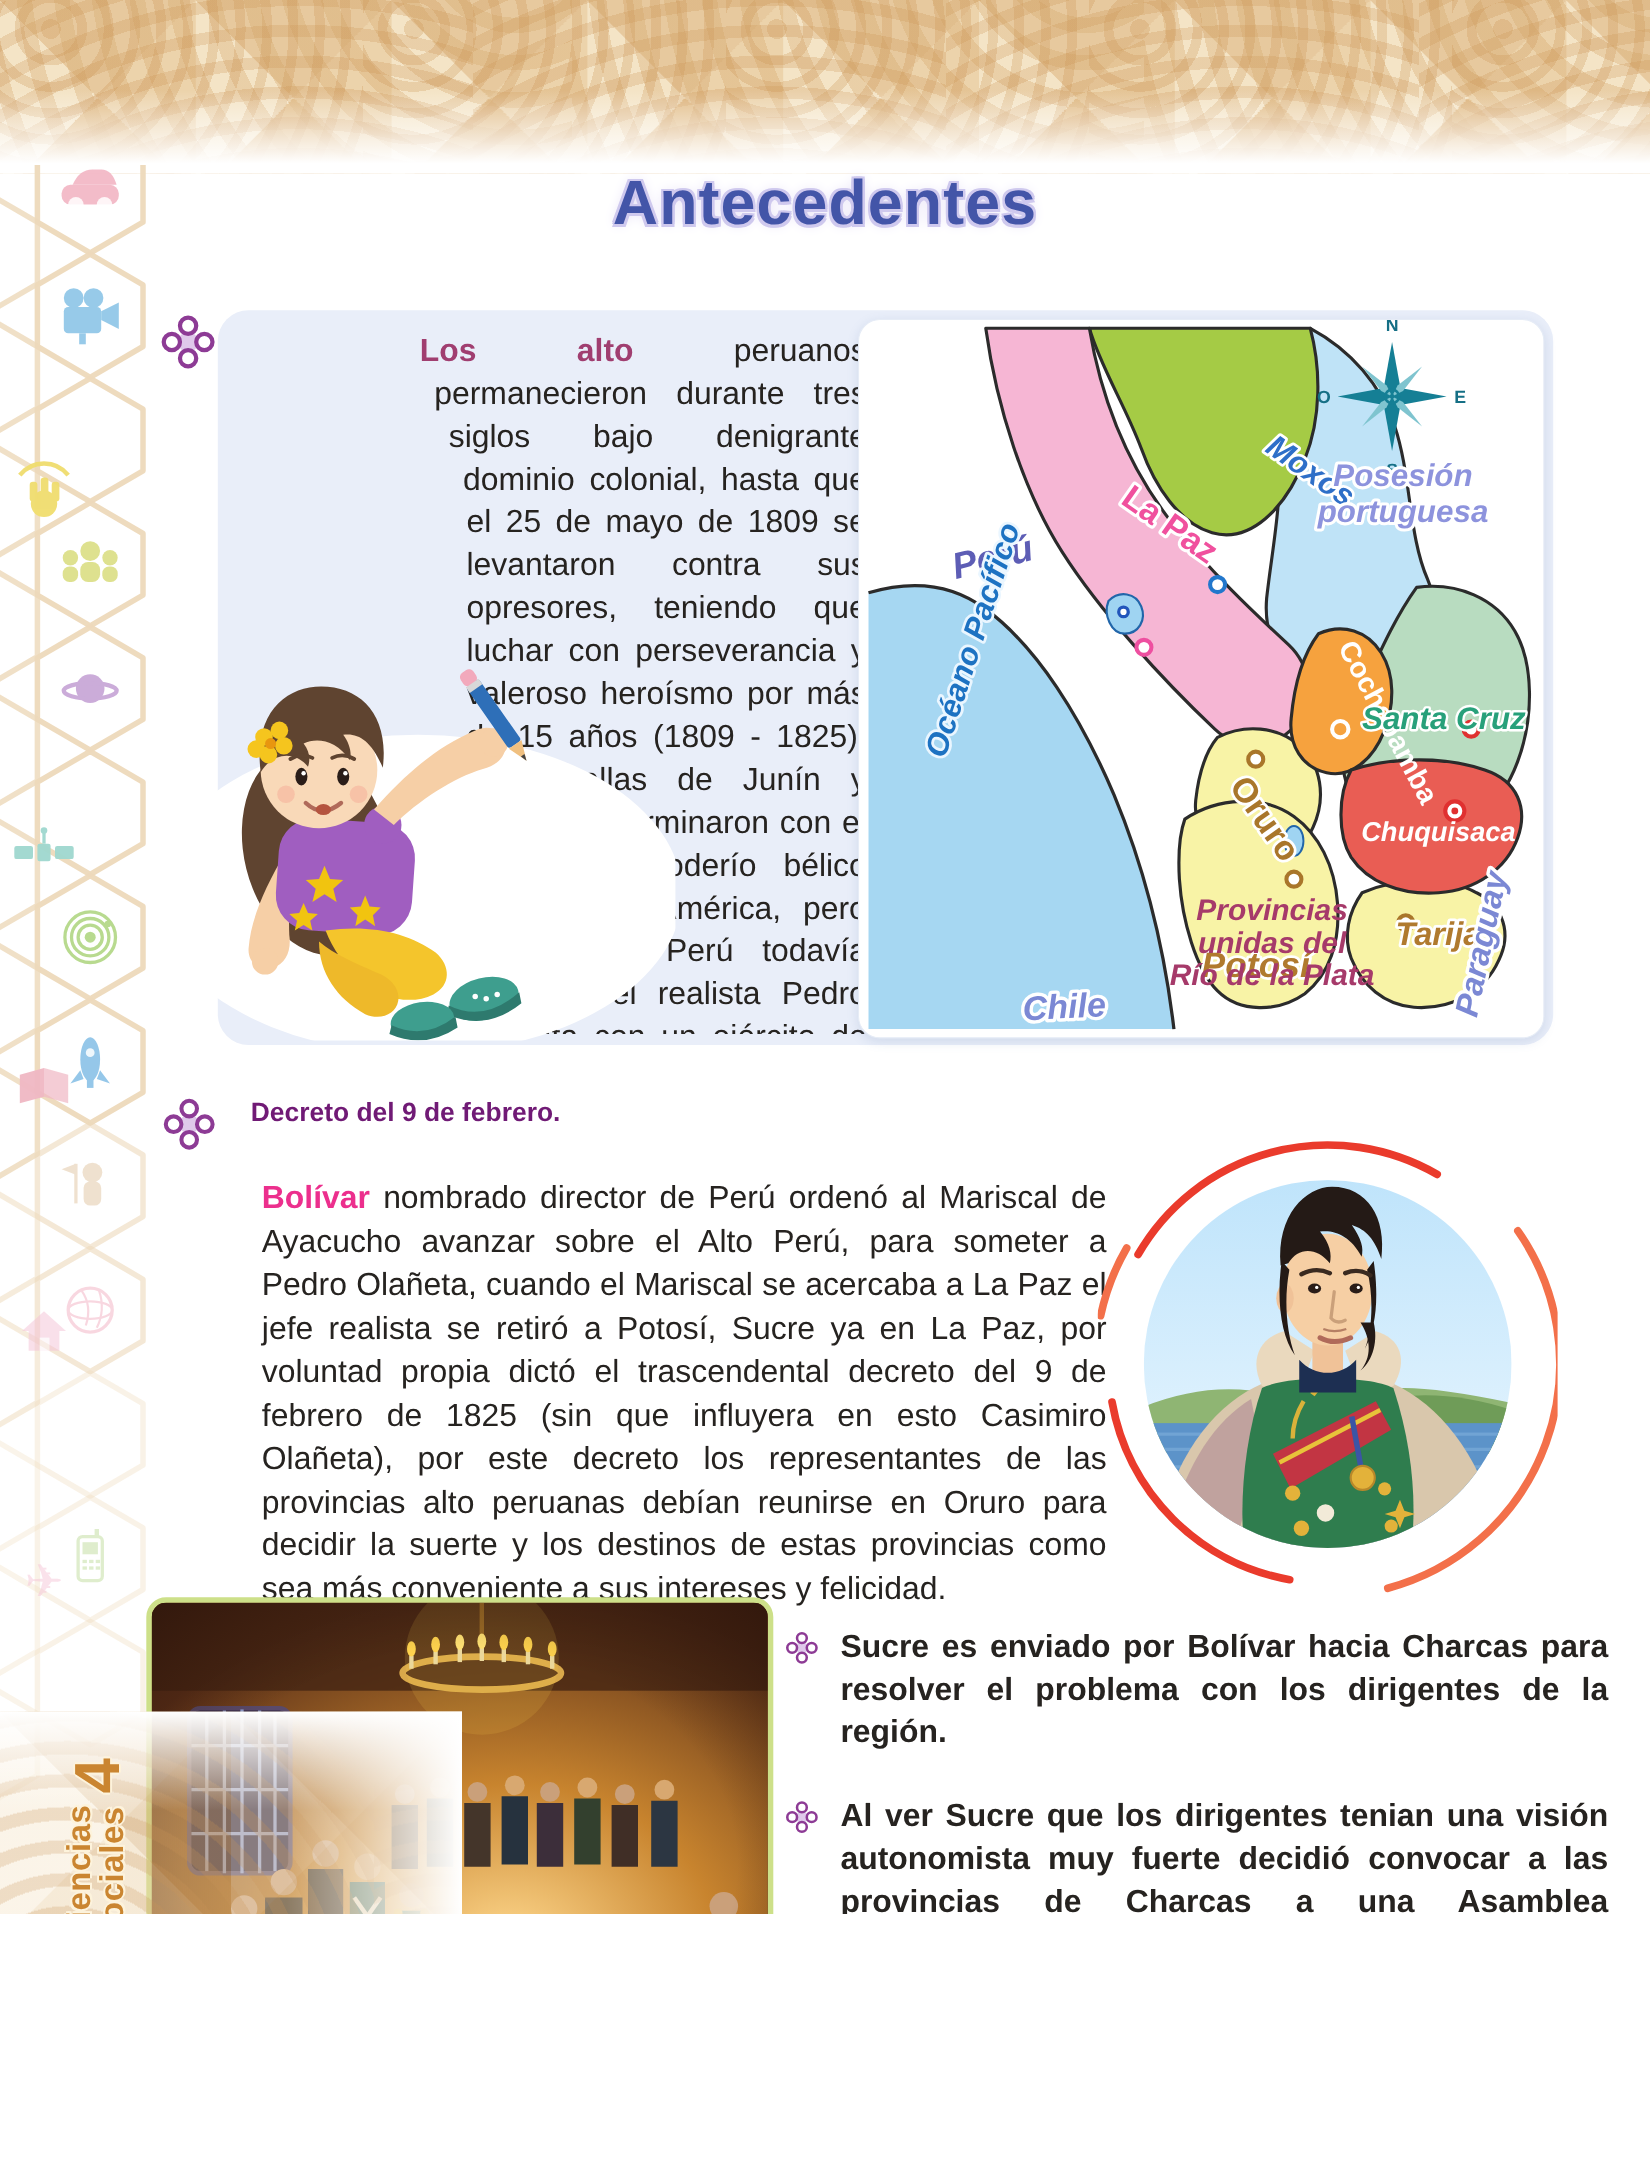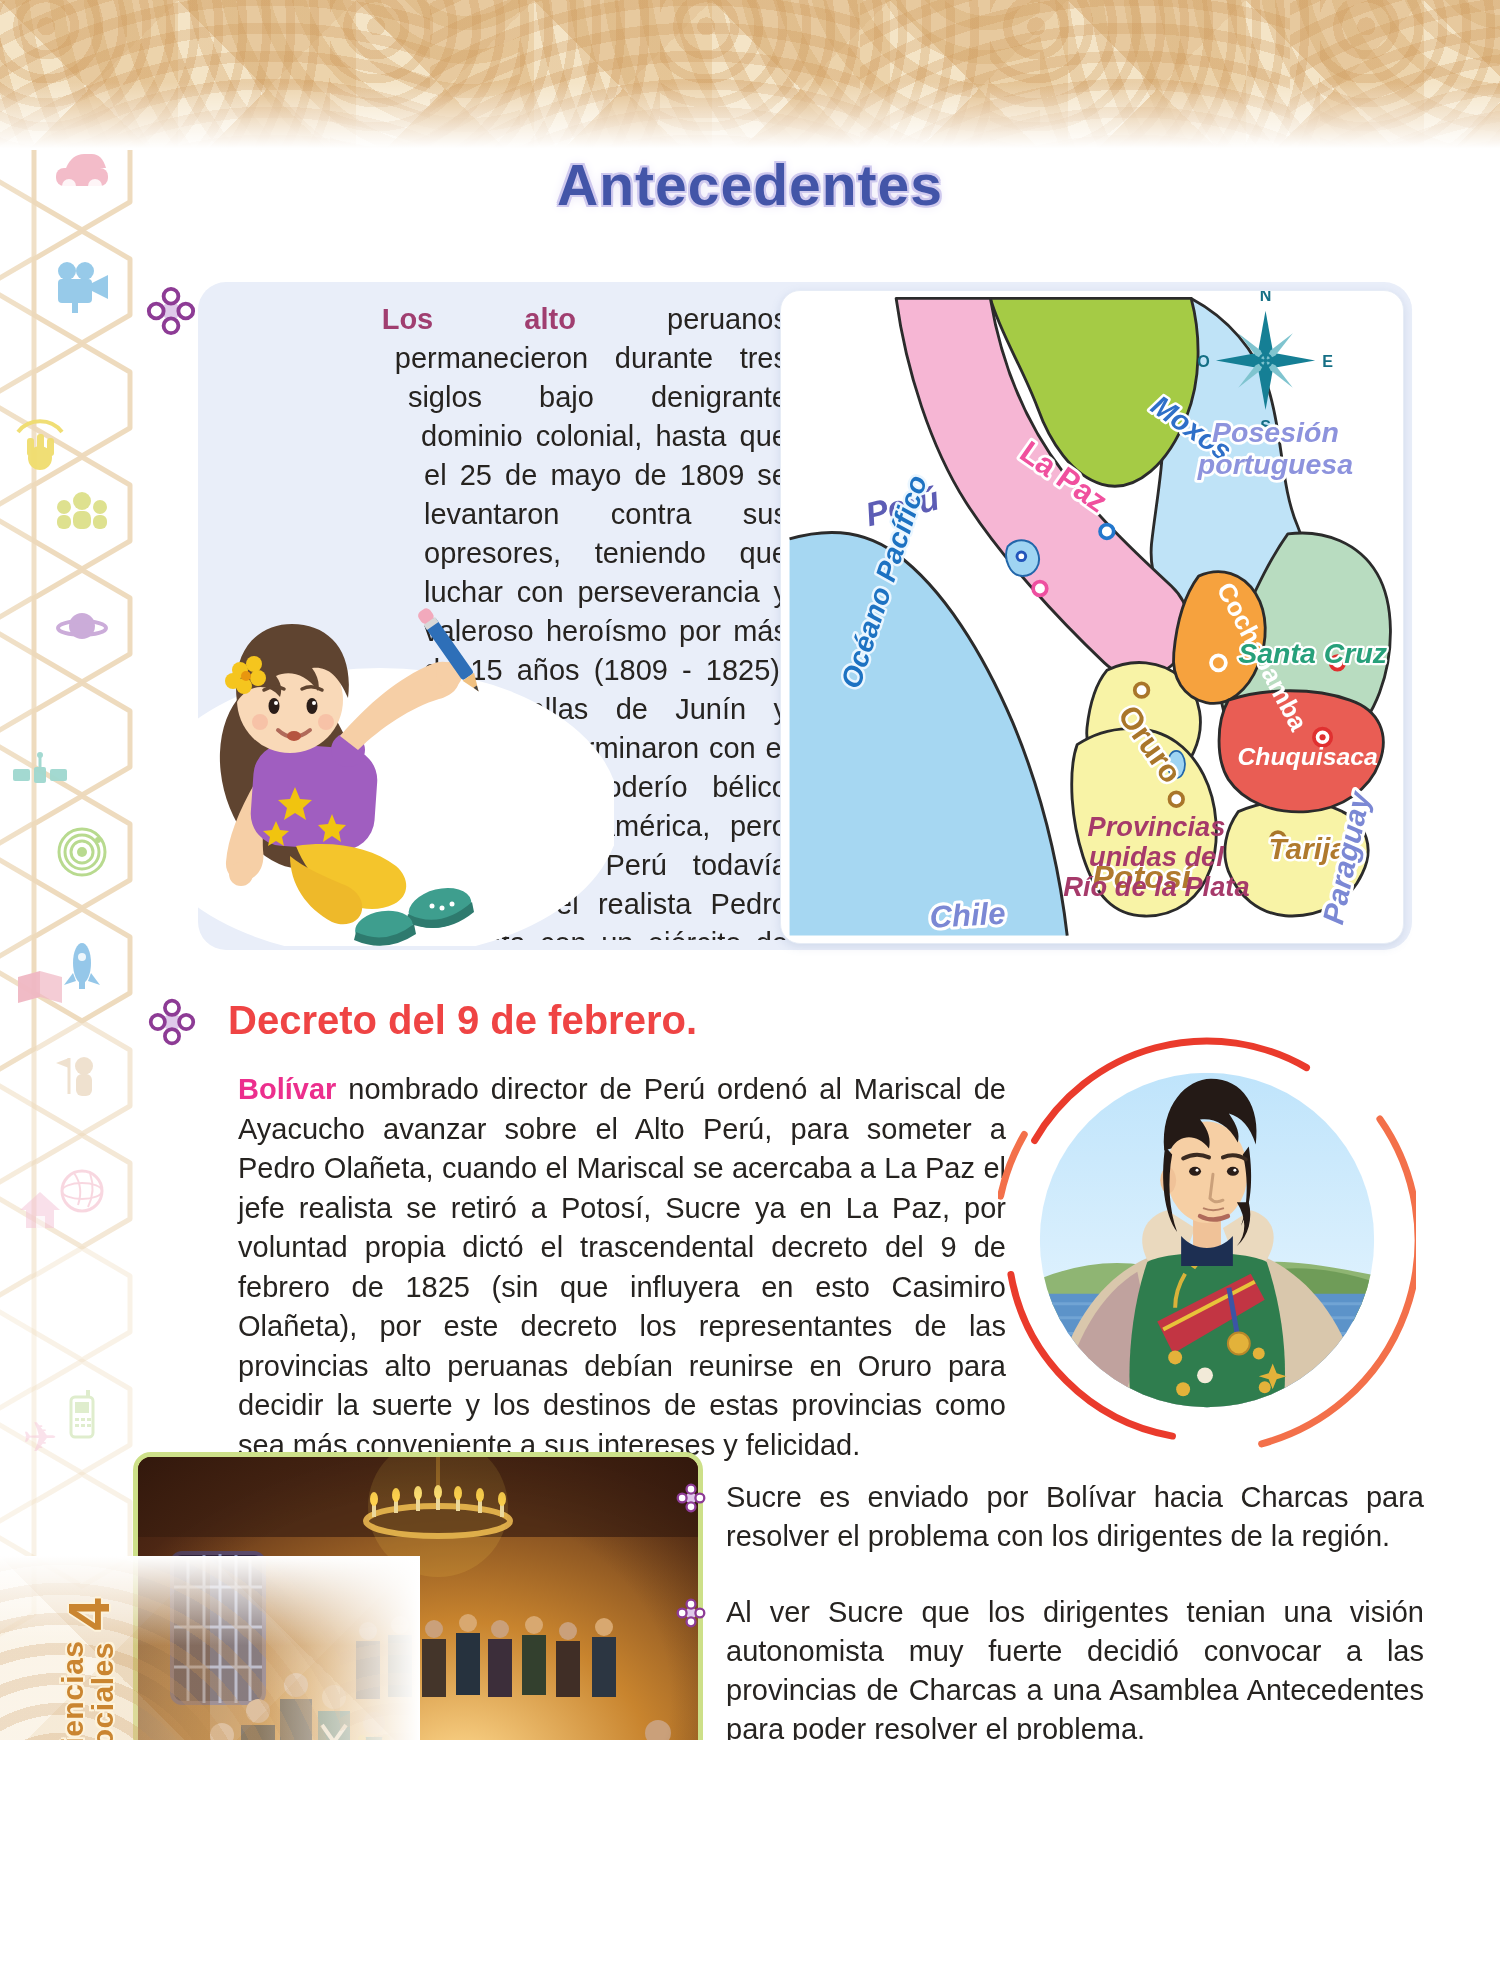--- a/index.html
+++ b/index.html
@@ -55,31 +55,31 @@
   .m-potosi{font:italic 700 26px "Liberation Sans",sans-serif;fill:#b07a2e;stroke:#fff;stroke-width:4px;}
   .m-tarija{font:italic 700 24px "Liberation Sans",sans-serif;fill:#b07a2e;stroke:#fff;stroke-width:4px;}
   .m-prov{font:italic 700 22px "Liberation Sans",sans-serif;fill:#a63a6a;}
   .m-chile{font:italic 700 25px "Liberation Sans",sans-serif;fill:#7b88d4;stroke:#fff;stroke-width:5px;}
   .m-par{font:italic 700 24px "Liberation Sans",sans-serif;fill:#7b88d4;stroke:#fff;stroke-width:5px;}
   .m-pos{font:italic 700 23px "Liberation Sans",sans-serif;fill:#8d93dd;stroke:#fff;stroke-width:4.5px;}
   .m-comp{font:700 13px "Liberation Sans",sans-serif;fill:#156f85;}
 
   
   .clover-2{position:absolute;left:148px;top:998px;width:48px;height:48px;}
-  .h2{position:absolute;left:228px;top:998px;margin:0;font-size:40px;font-weight:bold;color:#ef4444;}
+  .h2{position:absolute;left:228px;top:998px;margin:0;font-size:24px;font-weight:bold;color:#701a75;}
   .body2{position:absolute;left:228px;top:1060px;width:768px;margin:10px;font-size:29px;line-height:39.5px;}
   .lead2{font-weight:bold;color:#ec2f8d;}
   .portrait{position:absolute;left:998px;top:1022px;width:418px;height:440px;pointer-events:none;}
 
   
   .painting{position:absolute;left:133px;top:1452px;width:560px;height:432px;
     border:5px solid #cde089;border-radius:18px;overflow:hidden;background:#6a3a1c;}
   .painting svg{display:block;width:100%;height:100%;}
 
-  .bullets{position:absolute;left:676px;top:1478px;width:748px;}
+  .bullets{position:absolute;left:714px;top:1478px;width:748px;font-weight:bold;}
   .bullet-item{display:flex;gap:20px;margin-bottom:37px;}
   .bullet-item .clover{width:30px;height:30px;flex:none;margin-top:5px;}
   .bullet-text{margin:0;font-size:29px;line-height:39px;}
 
   .corner-pattern{position:absolute;left:0;top:1556px;width:420px;height:408px;
     background:
       linear-gradient(to right, rgba(255,255,255,0) 62%, #fff 100%),
       linear-gradient(to bottom, #fff 0%, rgba(255,255,255,0) 22%),
       repeating-radial-gradient(circle at 18% 82%, rgba(200,148,88,.25) 0 12px, rgba(255,255,255,0) 12px 30px),
       repeating-conic-gradient(from 45deg, rgba(216,178,124,.50) 0 25%, rgba(236,212,172,.48) 25% 50%, rgba(246,231,205,.45) 50% 75%, rgba(224,192,146,.48) 75% 100%);

